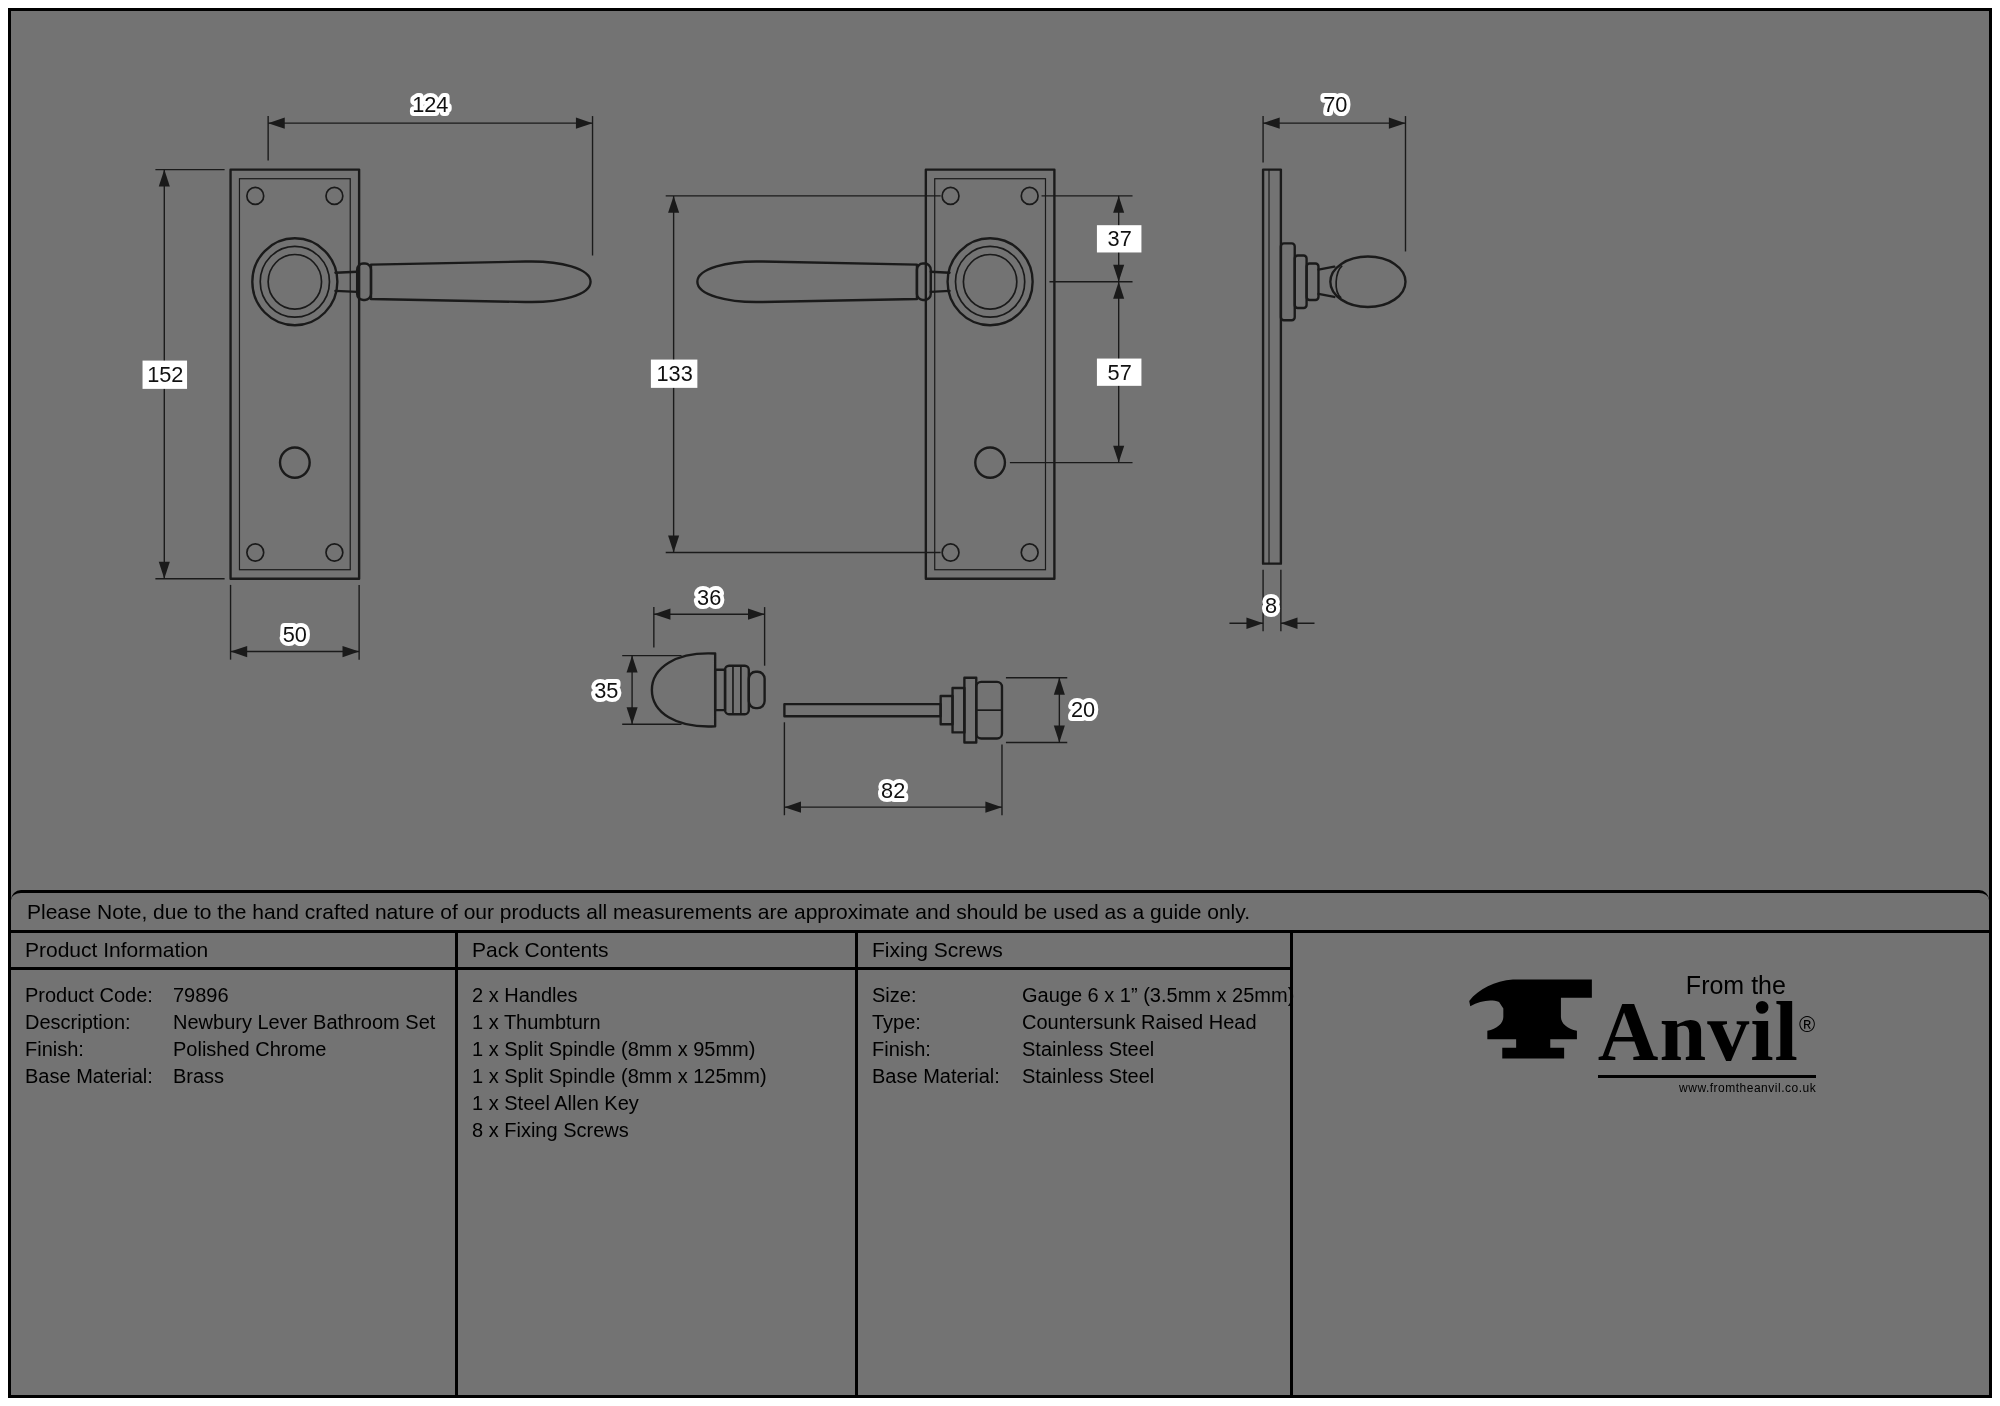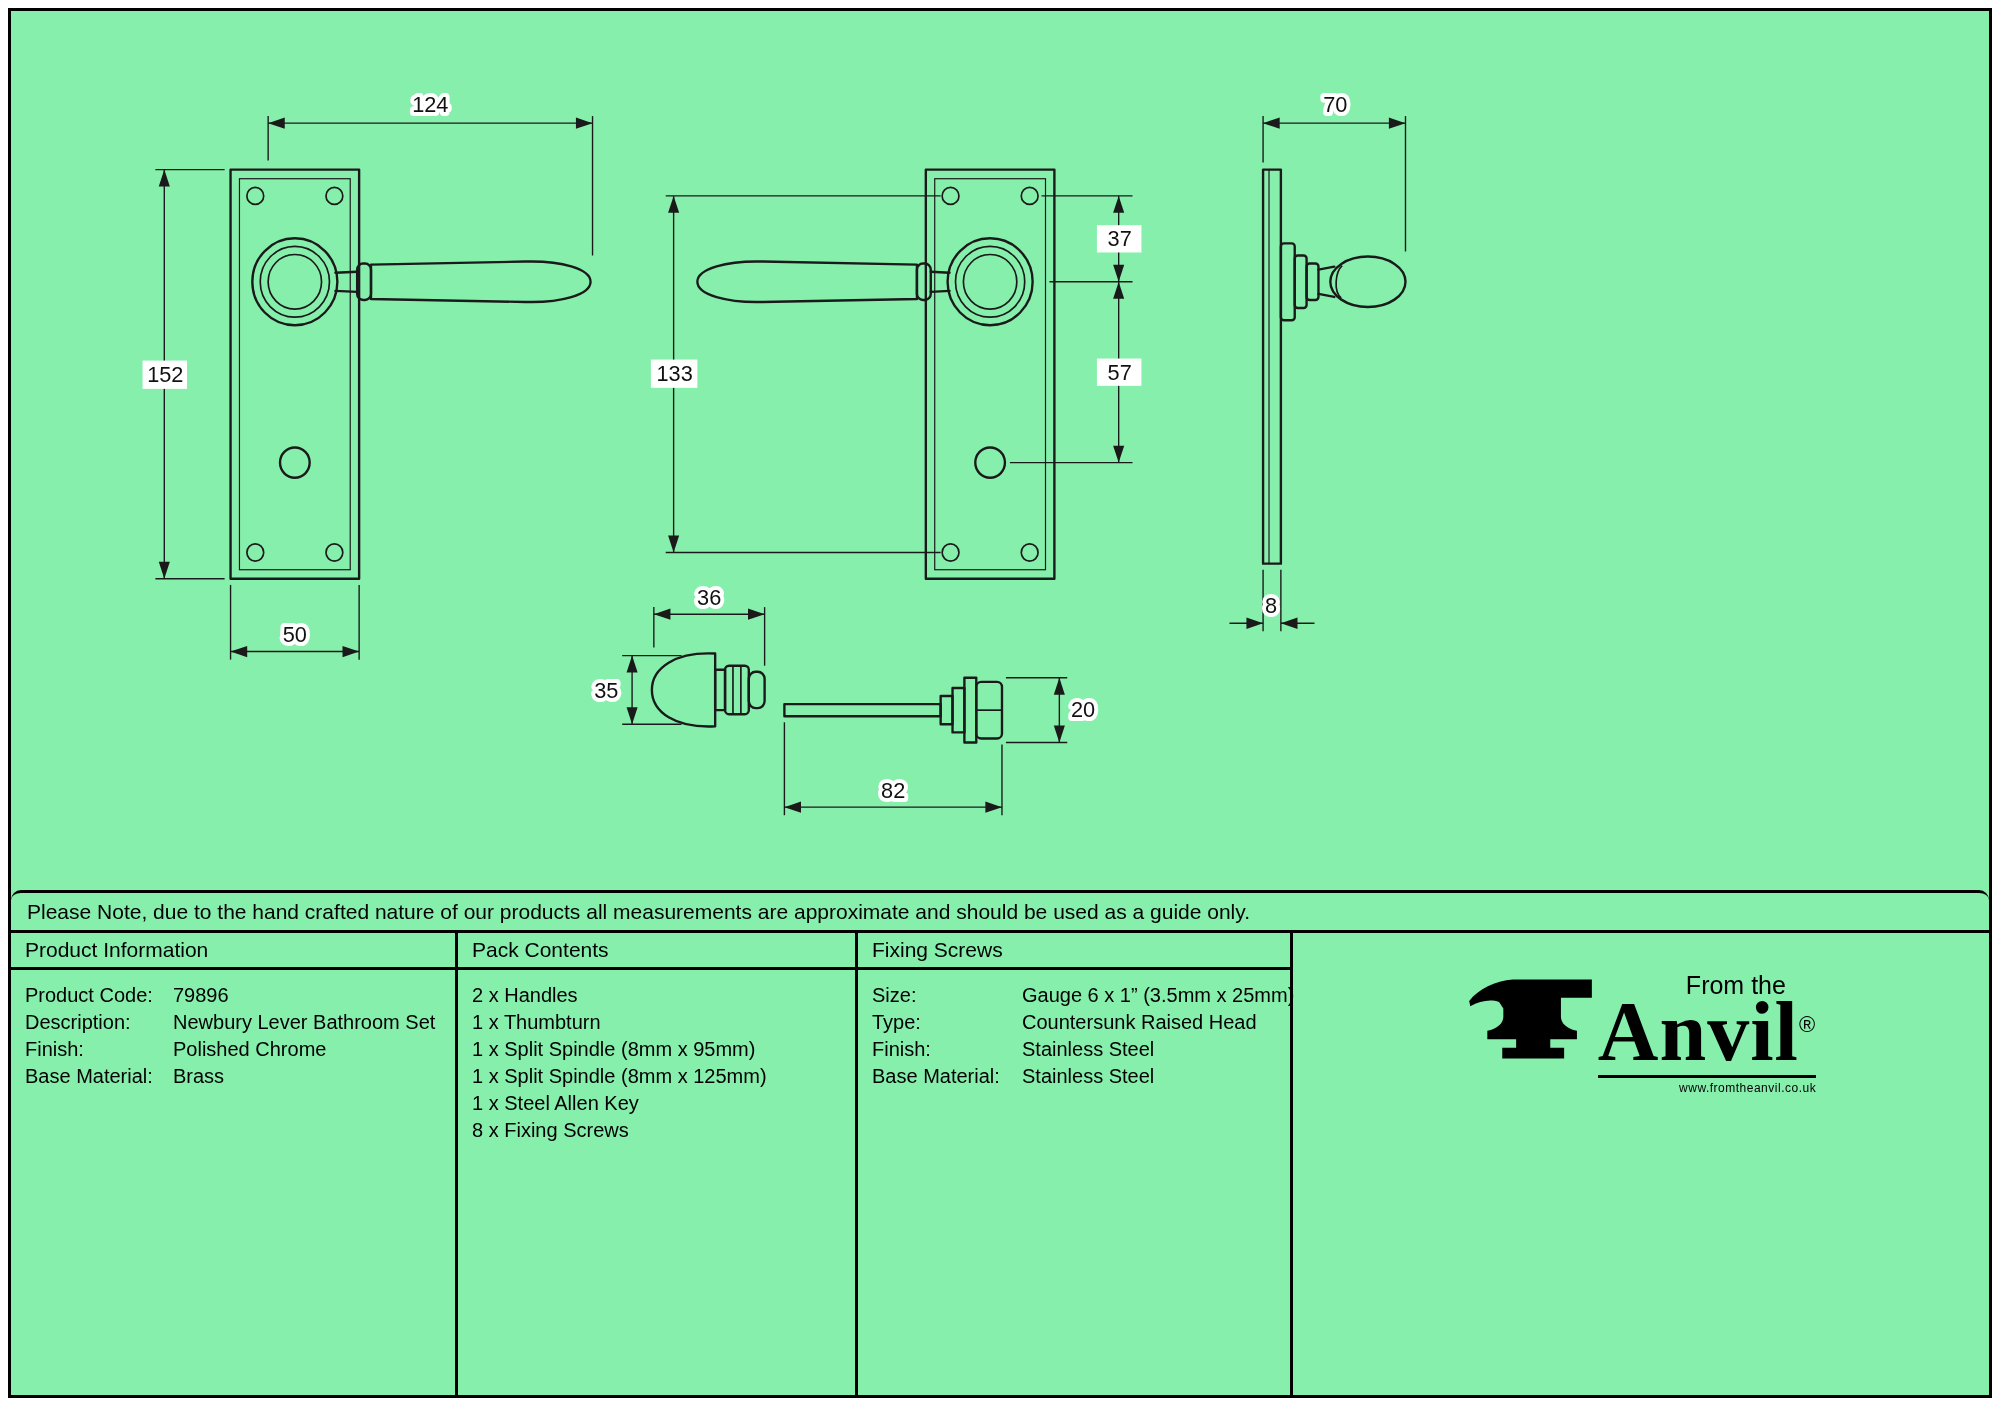--- a/index.html
+++ b/index.html
@@ -2,21 +2,21 @@
 <html><head>
 <meta charset="utf-8">
 <style>
   html,body{margin:0;padding:0;}
   body{
     width:2000px;height:1406px;position:relative;background:#ffffff;
     font-family:"Liberation Sans", sans-serif;color:#000;
   }
   .sheet{
     position:absolute;left:8px;top:8px;right:8px;bottom:8px;
-    border:3px solid #000;display:flex;flex-direction:column;background:#86efac;
+    border:3px solid #000;display:flex;flex-direction:column;background:#737373;
   }
   .draw{flex:1;min-height:0;position:relative;}
   .draw svg{width:100%;height:100%;display:block;}
 
   
   .ol{fill:none;stroke:#1a1a1a;stroke-width:2.4;stroke-linejoin:round;stroke-linecap:round;}
   .tl{fill:none;stroke:#1a1a1a;stroke-width:1.2;}
   .tl2{fill:none;stroke:#1a1a1a;stroke-width:1.7;}
   .dim{fill:none;stroke:#1a1a1a;stroke-width:1.4;}
   .dimtxt{

